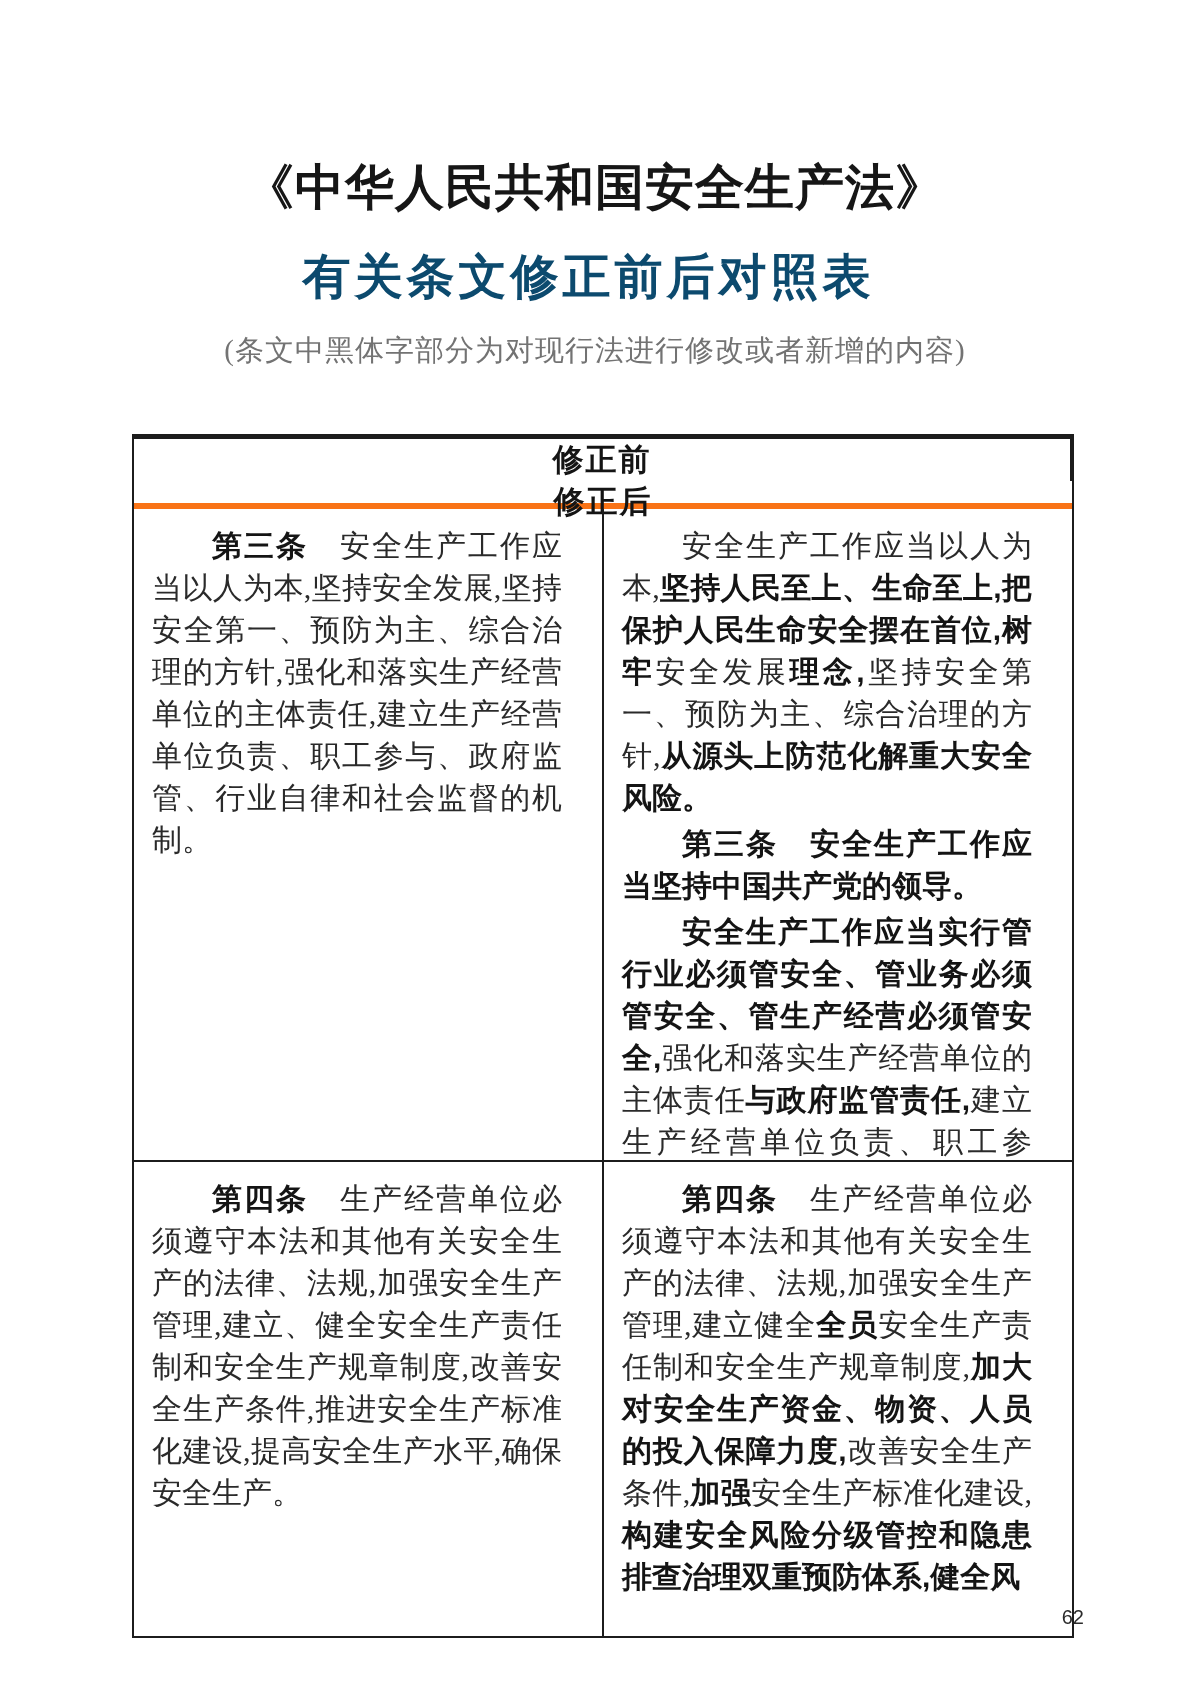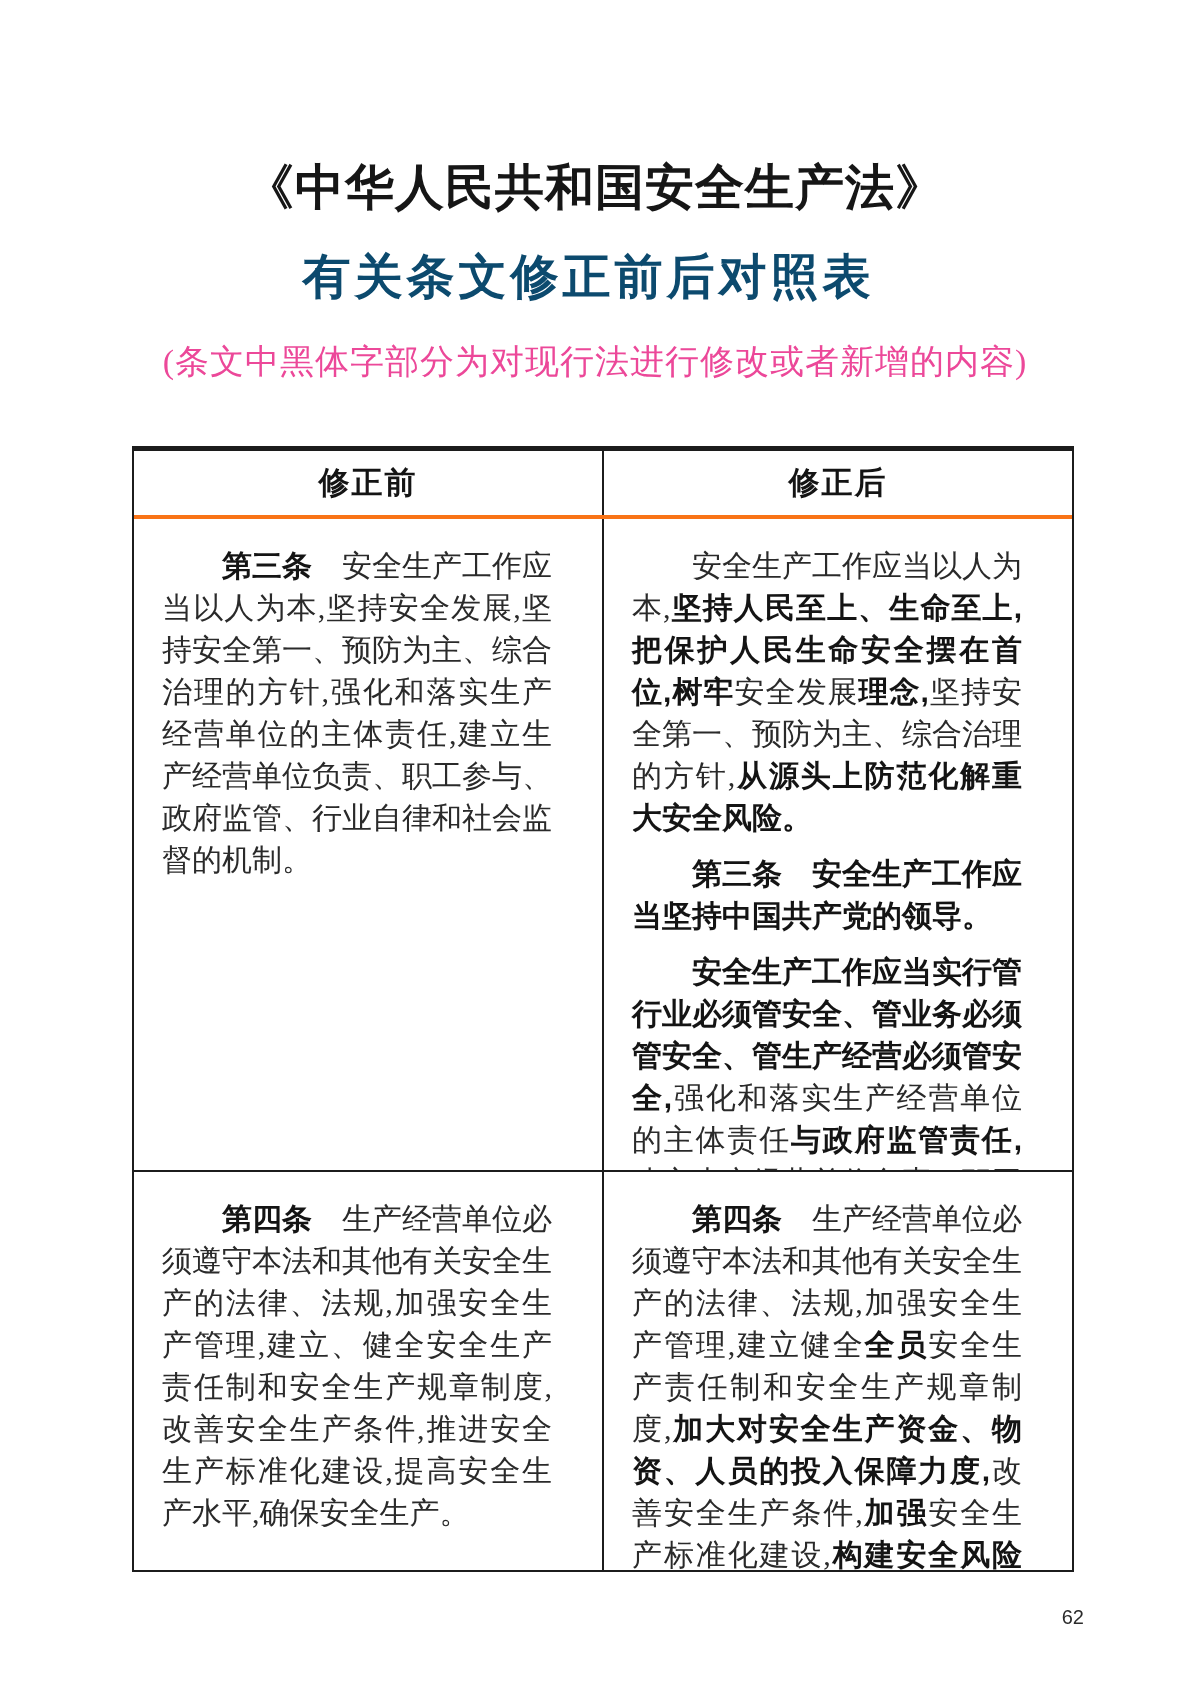--- a/index.html
+++ b/index.html
@@ -25,68 +25,69 @@
   .doc-title-2 {
     margin: 34px 13px 0 0;
     text-align: center;
     font-size: 48px;
     line-height: 54px;
     font-weight: bold;
     letter-spacing: 4px;
     color: #0c4a6e;
   }
   .doc-note {
-    margin: 40px 0 0 0;
+    margin: 28px 0 0 0;
     text-align: center;
-    font-size: 34px;
+    font-size: 29px;
     line-height: 36px;
     letter-spacing: 1px;
-    color: #ec4899;
+    color: #737373;
   }
   .cmp-table {
     box-sizing: border-box;
     width: 942px;
     margin: 66px 0 0 132px;
     border: 2px solid #1c1c1c;
     border-top-width: 5px;
     background: #fff;
   }
   .thead {
     display: flex;
     height: 64px;
-    border-bottom: 4px solid #f97316;
+    border-bottom: 6px solid #f97316;
+    flex-direction: column;
   }
   .th {
     flex: 1;
     display: flex;
     align-items: center;
     justify-content: center;
     font-family: "Liberation Sans", "DejaVu Sans", sans-serif;
     font-weight: bold;
     font-size: 31px;
     letter-spacing: 2px;
     color: #141414;
   }
   .th:first-child { border-right: 2px solid #1c1c1c; }
   .trow { display: flex; }
   .trow + .trow { border-top: 2px solid #1c1c1c; }
   .trow.row-a3 .td { height: 651px; }
-  .trow.row-a4 .td { height: 398px; }
+  .trow.row-a4 .td { height: 474px; }
   .td {
     flex: 1;
     box-sizing: border-box;
     overflow: hidden;
     padding: 12px 36px 0 14px;
     font-size: 30px;
     line-height: 42px;
     text-align: justify;
     text-justify: inter-character;
   }
   .td:first-child { border-right: 2px solid #1c1c1c; }
-  .td p { margin: 14px; text-indent: 2em; }
+  .td p { margin: 4px; text-indent: 2em; }
   .td b {
     font-family: "Liberation Sans", "DejaVu Sans", sans-serif;
     font-weight: bold;
     color: #141414;
   }
   .td span { font-weight: normal; color: #2a2a2a; }
   .page-number {
     position: absolute;
     top: 1606px;
     right: 106px;

